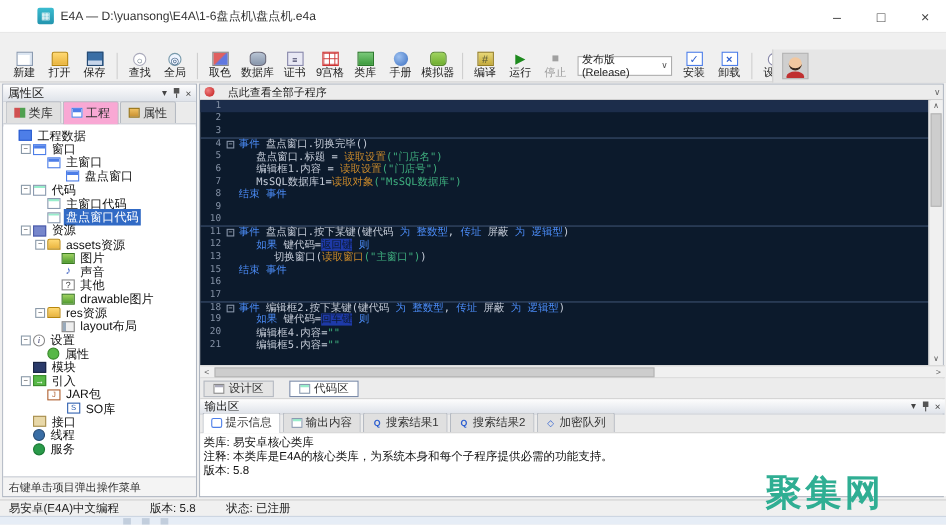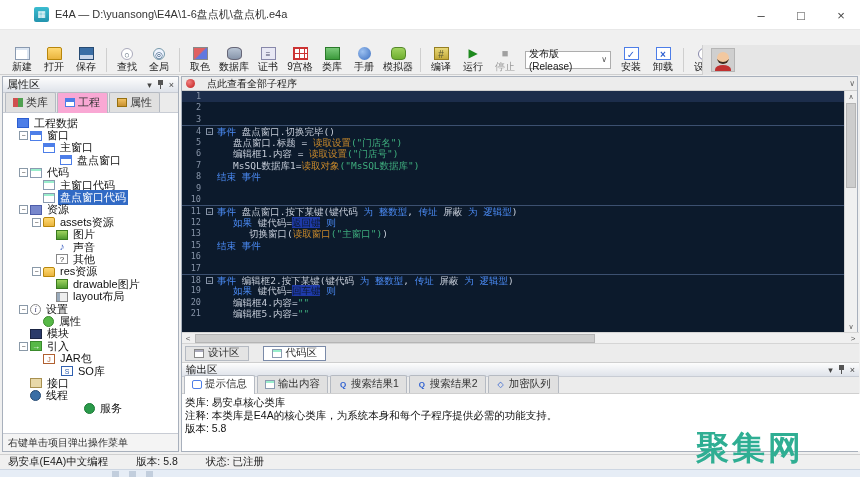--- a/index.html
+++ b/index.html
@@ -328,32 +328,32 @@
         <div class="tnode" style="padding-left: 42px;">
           <span class="texp hidden"></span>
           <span class="tico ti-sound">♪</span>
           <span class="tlabel">声音</span>
         </div>
         <div class="tnode" style="padding-left: 42px;">
           <span class="texp hidden"></span>
           <span class="tico ti-other">?</span>
           <span class="tlabel">其他</span>
         </div>
+        <div class="tnode" style="padding-left: 42px;">
+          <span class="texp hidden"></span>
+          <span class="tico ti-image"></span>
+          <span class="tlabel">drawable图片</span>
+        </div>
         <div class="tnode" style="padding-left: 29px;">
           <span class="texp">−</span>
           <span class="tico ti-folder"></span>
           <span class="tlabel">res资源</span>
         </div>
         <div class="tnode" style="padding-left: 42px;">
           <span class="texp hidden"></span>
-          <span class="tico ti-image"></span>
-          <span class="tlabel">drawable图片</span>
-        </div>
-        <div class="tnode" style="padding-left: 42px;">
-          <span class="texp hidden"></span>
           <span class="tico ti-layout"></span>
           <span class="tlabel">layout布局</span>
         </div>
         <div class="tnode" style="padding-left: 16px;">
           <span class="texp">−</span>
           <span class="tico ti-settings-info">i</span>
           <span class="tlabel">设置</span>
         </div>
         <div class="tnode" style="padding-left: 29px;">
           <span class="texp hidden"></span>
@@ -383,21 +383,21 @@
         <div class="tnode" style="padding-left: 16px;">
           <span class="texp hidden"></span>
           <span class="tico ti-interface"></span>
           <span class="tlabel">接口</span>
         </div>
         <div class="tnode" style="padding-left: 16px;">
           <span class="texp hidden"></span>
           <span class="tico ti-thread"></span>
           <span class="tlabel">线程</span>
         </div>
-        <div class="tnode" style="padding-left: 16px; justify-content: center;">
+        <div class="tnode" style="padding-left: 16px;">
           <span class="texp hidden"></span>
           <span class="tico ti-service"></span>
           <span class="tlabel">服务</span>
         </div>
       </div>
     <div class="panel-hint">右键单击项目弹出操作菜单</div>
   </div>
 
   <div class="right-area">
     <div class="code-header">

